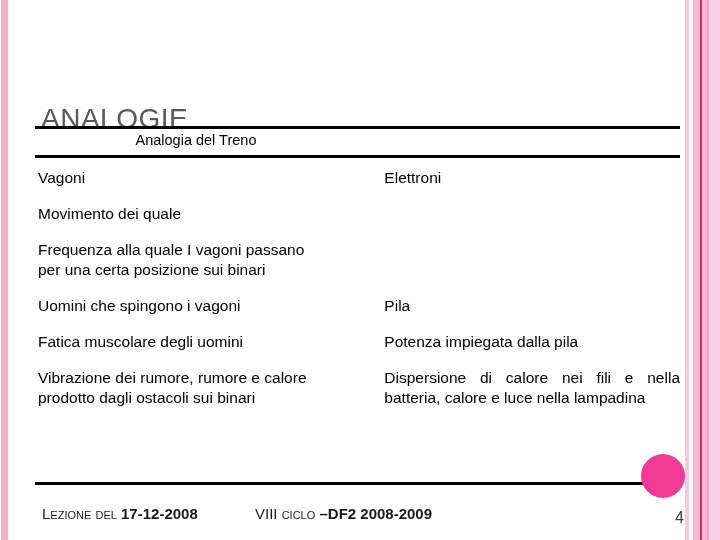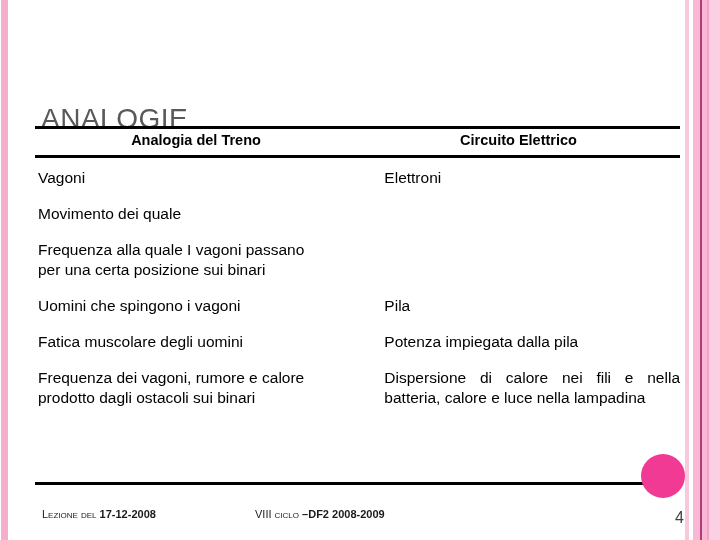--- a/index.html
+++ b/index.html
@@ -29,21 +29,21 @@
   }
 
   .hline { position: absolute; left: 35px; width: 645px; height: 3px; background: #000; }
   #hline-top    { top: 126px; }
   #hline-mid    { top: 155px; }
   #hline-bottom { top: 482px; z-index: 1; }
 
   #table-headers {
     position: absolute; left: 35px; top: 132px; width: 645px;
     display: flex;
-    font-weight: bold; font-size: 14.5px;
+    font-weight: normal; font-size: 14.5px;
   }
   #table-headers .hcell { text-align: center; }
   #table-headers .hcell.left  { width: 322px; }
   #table-headers .hcell.right { flex: 1; }
 
   #table-rows {
     position: absolute; left: 35px; top: 168px; width: 645px;
     font-size: 15.5px; line-height: 20px;
   }
   .table-row { display: flex; margin-bottom: 16px; }
@@ -54,21 +54,21 @@
   .cell.right { width: 308px; text-align: justify; margin-left: 39px; }
 
   #accent-circle {
     position: absolute; left: 641px; top: 454px;
     width: 44px; height: 44px; border-radius: 50%;
     background: #F13A93; z-index: 2;
   }
 
   .footer {
     position: absolute; top: 504px;
-    font-size: 11px; line-height: 20px;
+    font-size: 15px; line-height: 20px;
     color: #1a1a1a;
   }
   #footer-left  { left: 42px;  width: 170px; }
   #footer-right { left: 255px; width: 192px; }
   .smallcaps { font-variant: small-caps; }
   .footer b { font-weight: bold; }
 
   #page-number {
     position: absolute; left: 675px; top: 509px;
     font-size: 16px; color: #404040;
@@ -86,21 +86,20 @@
 <div class="stripe" id="stripe-r6"></div>
 
 <div id="slide-title">ANALOGIE</div>
 
 <div class="hline" id="hline-top"></div>
 <div class="hline" id="hline-mid"></div>
 <div class="hline" id="hline-bottom"></div>
 
 <div id="table-headers">
   <div class="hcell left">Analogia del Treno</div>
-  <div class="hcell right">Circuito Elettrico</div>
 </div>
 
 <div id="table-rows">
   <div class="table-row">
     <div class="cell left">Vagoni</div>
     <div class="cell right">Elettroni</div>
   </div>
 
   <div class="table-row">
     <div class="cell left">Movimento dei quale</div>
@@ -115,21 +114,21 @@
     <div class="cell left">Uomini che spingono i vagoni</div>
     <div class="cell right">Pila</div>
   </div>
 
   <div class="table-row">
     <div class="cell left">Fatica muscolare degli uomini</div>
     <div class="cell right">Potenza impiegata dalla pila</div>
   </div>
 
   <div class="table-row">
-    <div class="cell left">Frequenza dei vagoni, rumore e calore prodotto dagli ostacoli sui binari</div>
+    <div class="cell left">Vibrazione dei rumore, rumore e calore prodotto dagli ostacoli sui binari</div>
     <div class="cell right">Dispersione di calore nei fili e nella batteria, calore e luce nella lampadina</div>
   </div>
 </div>
 
 <div id="accent-circle"></div>
 
 <div class="footer" id="footer-left">
   <span class="smallcaps">Lezione del</span>
   <b>17-12-2008</b>
 </div>

